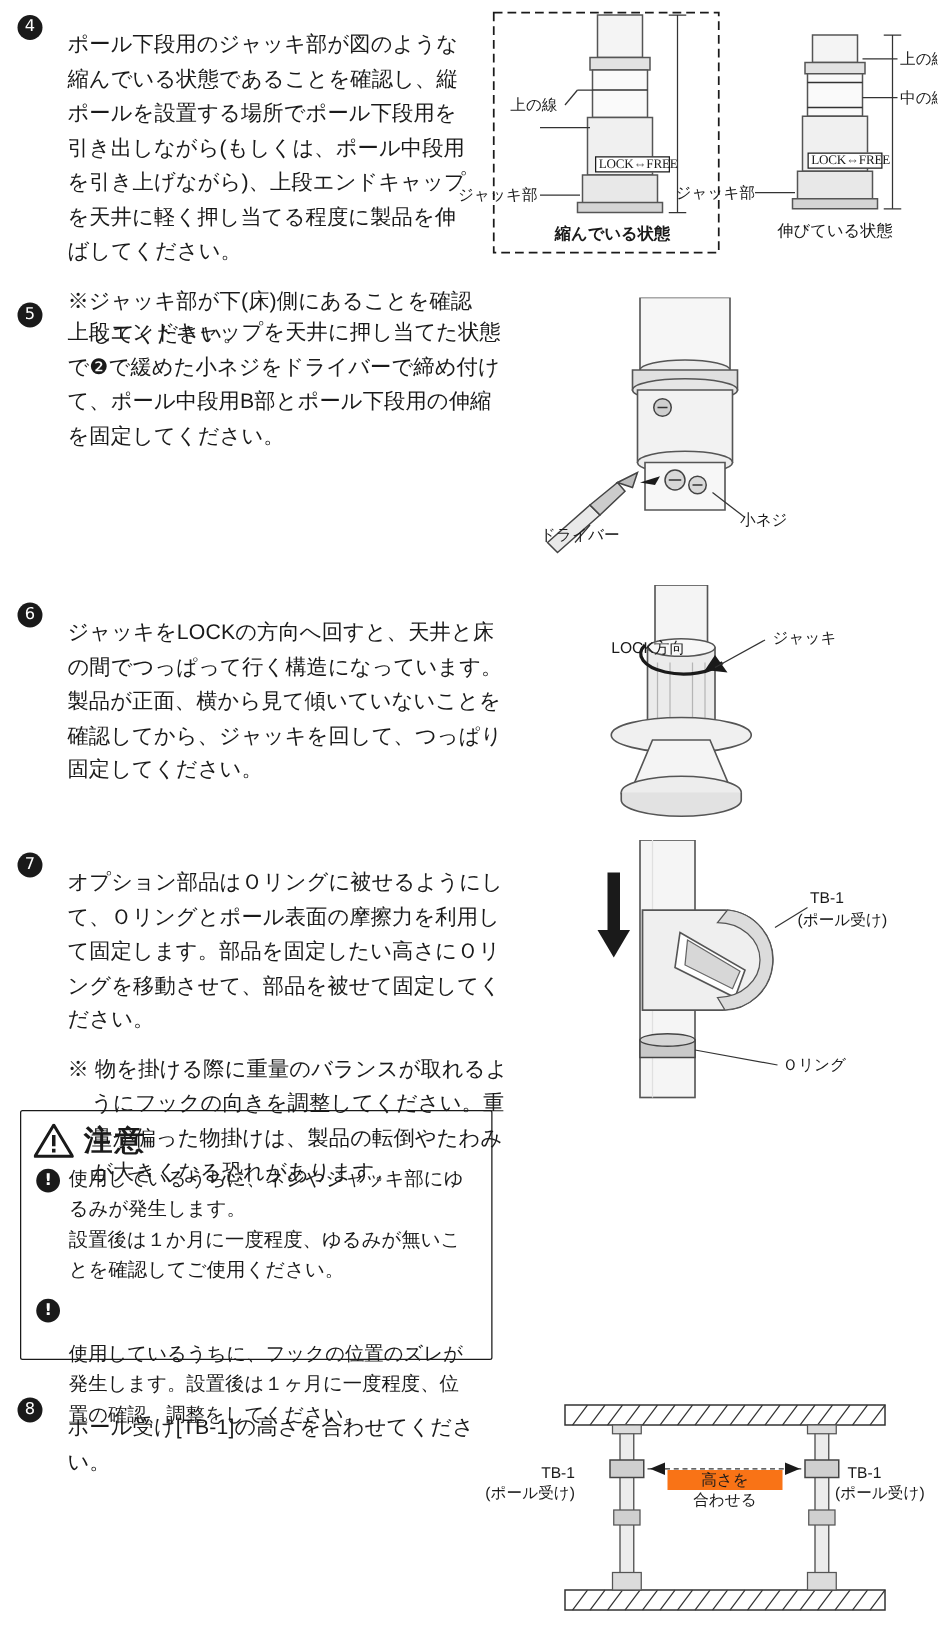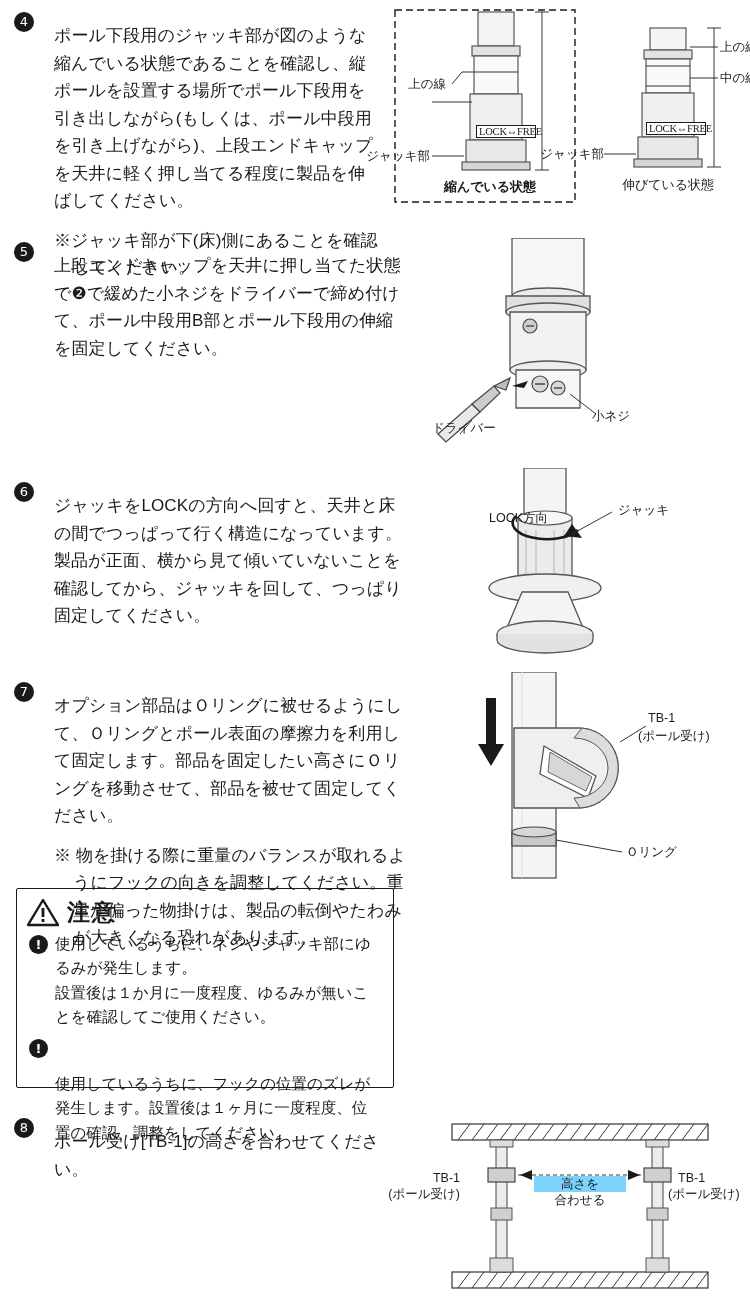--- a/index.html
+++ b/index.html
@@ -402,17 +402,17 @@
       <rect x="214" y="58" width="27" height="14" fill="#cfcfcf" stroke="#444" stroke-width="1.2"></rect>
 
       <line x1="88" y1="65" x2="212" y2="65" stroke="#333" stroke-width="1" stroke-dasharray="4,3"></line>
       <path d="M90 65 L102 60 L102 70 Z" fill="#1a1a1a"></path>
       <path d="M210 65 L198 60 L198 70 Z" fill="#1a1a1a"></path>
     </svg>
     <div class="lbl lbl-r" style="left:-28px; top:60px; width:58px;">TB-1</div>
     <div class="lbl lbl-r" style="left:-48px; top:76px; width:78px;">(ポール受け)</div>
     <div class="lbl" style="left:248px; top:60px;">TB-1</div>
     <div class="lbl" style="left:238px; top:76px;">(ポール受け)</div>
-    <div class="lbl lbl-c" style="left:104px; top:66px; width:92px; background:#7dd3fc;">高さを</div>
+    <div class="lbl lbl-c" style="left:104px; top:66px; width:92px; background:#f97316;">高さを</div>
     <div class="lbl lbl-c" style="left:104px; top:82px; width:92px;">合わせる</div>
   </div>
 
 </div>
 
 </body></html>

